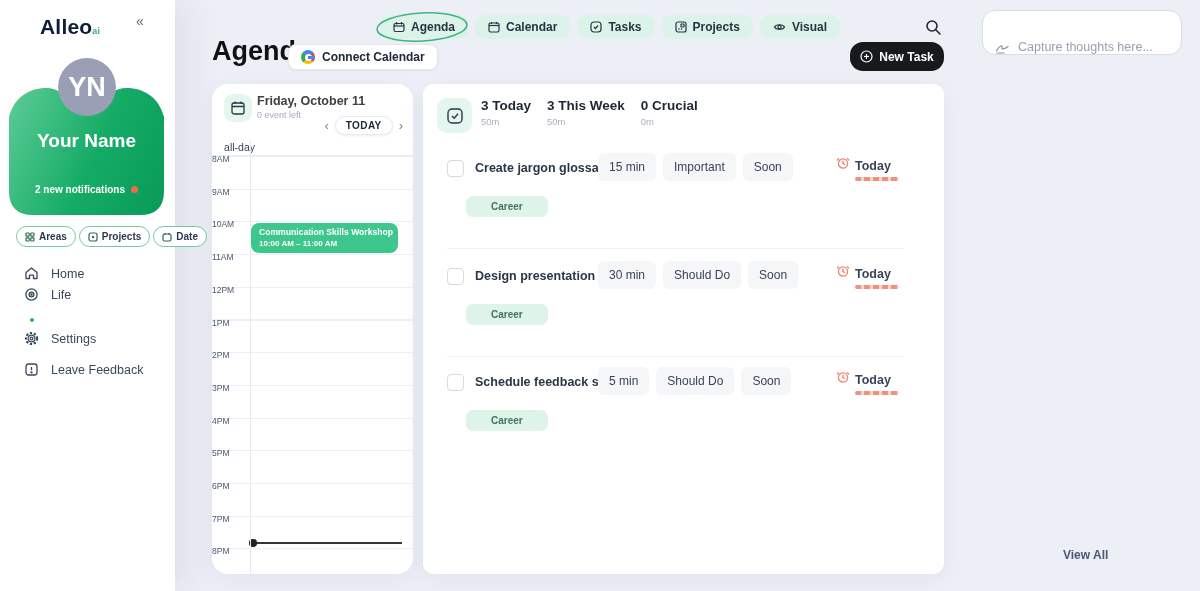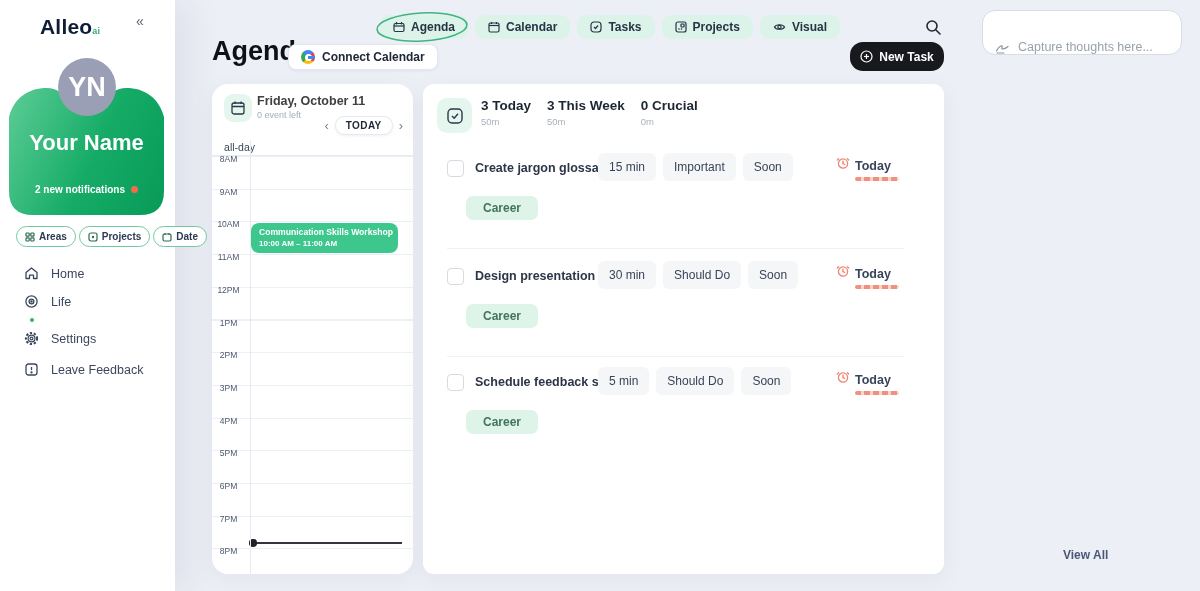--- a/index.html
+++ b/index.html
@@ -24,21 +24,21 @@
   .avatar {
     position:absolute; left:58px; top:58px; width:58px; height:58px; border-radius:50%;
     background:#9b9fb5; color:#fff; font-size:27px; font-weight:700;
     display:flex; align-items:center; justify-content:center; z-index:3;
   }
   .profile-card {
     position:absolute; left:9px; top:85px; width:155px; height:130px; z-index:2;
     background:linear-gradient(115deg,#5ecd97 0%,#15ab67 55%,#089a58 100%);
     clip-path:path("M0,106 L0,32 C5,13 19,3 38,3 C57,3 63,25 77.5,25 C92,25 98,3 117,3 C136,3 150,13 155,32 L155,106 Q155,130 131,130 L24,130 Q0,130 0,106 Z");
   }
-  .user-name { position:absolute; left:0; right:0; top:45px; text-align:center; color:#fff; font-size:22px; font-weight:800; }
+  .user-name { position:absolute; left:0; right:0; top:45px; text-align:center; color:#fff; font-size:19px; font-weight:800; }
   .notif { position:absolute; left:0; right:0; top:99px; display:flex; align-items:center; justify-content:center; gap:6px; }
   .notif-text { color:#fff; font-size:10px; font-weight:600; }
   .notif-dot { width:7px; height:7px; border-radius:50%; background:#f46a4e; }
 
   .filters { position:absolute; left:16px; top:226px; display:flex; gap:3px; }
   .filter-pill {
     display:flex; align-items:center; gap:4px;
     background:#fff; border:1.4px solid #72c9a0; border-radius:12px;
     padding:4px 8px; font-size:10px; font-weight:700; color:#2d3950; cursor:pointer;
   }
@@ -107,21 +107,21 @@
   .today-pill { background:#fff; border:1px solid #e6e9ef; border-radius:12px; padding:3px 10px;
     font-size:10px; font-weight:800; color:#1e2635; letter-spacing:.4px; cursor:pointer;
     box-shadow:0 1px 3px rgba(20,30,60,.07); }
 
   .cal-grid { position:absolute; left:0; right:0; top:72px; bottom:0;
     background:repeating-linear-gradient(to bottom,#ecf0f6 0 1px,transparent 1px 32.7px); }
   .vline { position:absolute; left:37.5px; top:56px; bottom:0; width:1px; background:#e6eaf1; z-index:4; }
   .allday-row { position:absolute; left:0; right:0; top:56px; height:16px; background:#fff;
     border-bottom:1px solid #e6eaf1; z-index:2; }
   .allday-label { position:absolute; right:158px; top:57px; font-size:10.5px; color:#3a455a; z-index:2; }
-  .hour-label { position:absolute; width:33px; text-align:center; font-size:8.5px; color:#4d586e; z-index:1; }
+  .hour-label { position:absolute; width:33px; text-align:left; font-size:8.5px; color:#4d586e; z-index:1; }
 
   .cal-event { position:absolute; left:39px; width:147px; height:30px; border-radius:8px;
     background:#3ec78d; color:#fff; padding:4px 8px; z-index:3; cursor:pointer; overflow:hidden; }
   .cal-event .ev-title { font-size:8.6px; font-weight:600; white-space:nowrap; }
   .cal-event .ev-time { font-size:8px; font-weight:800; margin-top:2px; white-space:nowrap; }
   .ev-1 { top:66.9px; }
   .ev-2 { top:230.4px; }
 
   .now-line { position:absolute; left:39px; width:151px; top:386px; height:1.5px; background:#33373d; z-index:3; }
   .now-dot { position:absolute; left:-2px; top:-3px; width:7.5px; height:7.5px; border-radius:50%; background:#1f2327; }
@@ -143,21 +143,21 @@
     border-radius:4px; background:#fff; cursor:pointer; }
   .t-title { position:absolute; left:52px; top:3px; font-size:12.5px; font-weight:600; color:#2b3648; white-space:nowrap; }
   .t-badges { position:absolute; left:175px; top:-5px; display:flex; gap:7px; }
   .badge { background:#f5f6f8; border-radius:6px; padding:7px 11px; font-size:12px; font-weight:500;
     color:#39445a; white-space:nowrap; cursor:pointer; }
   .t-due { position:absolute; right:45px; top:-2px; display:flex; align-items:flex-start; gap:5px; cursor:pointer; }
   .t-due .due-txt { font-size:12.5px; font-weight:600; color:#39445a; }
   .due-underline { width:44px; height:4px; margin-top:3px; border-radius:2px;
     background:repeating-linear-gradient(90deg,#f0917f 0 6px,#f8d4cc 6px 9px); }
   .t-tag { position:absolute; left:43px; top:38px; background:#def4e9; color:#43745f;
-    font-size:12px; font-weight:600; padding:5px 17px; border-radius:7px; cursor:pointer; }
+    font-size:10px; font-weight:600; padding:5px 25px; border-radius:7px; cursor:pointer; }
   .row-1 { top:74px; } .row-2 { top:182px; } .row-3 { top:288px; }
   .sep { position:absolute; left:24px; right:40px; height:1px; background:#f1f2f6; }
   .sep-1 { top:164px; } .sep-2 { top:272px; }
 
   .view-all { position:absolute; left:1063px; top:548px; font-size:12px; font-weight:600; color:#4a5775; cursor:pointer; }
 </style>
 </head>
 <body>
 
 <div class="sidebar">
@@ -208,21 +208,21 @@
 
   <div class="side-nav">
     <div class="nav-item" style="top:8px;">
       <span>
           <svg width="15" height="15" viewBox="0 0 15 15" fill="none" stroke="#3b475d" stroke-width="1.3" stroke-linejoin="round">
             <path d="M2 6.5 L7.5 2 L13 6.5 V12.5 H9.5 V9.2 H5.5 V12.5 H2 Z"></path>
           </svg>
         </span>
       <span class="lbl">Home</span>
     </div>
-    <div class="nav-item" style="top:36px;">
+    <div class="nav-item" style="top:29px;">
       <span>
           <svg width="15" height="15" viewBox="0 0 15 15" fill="none" stroke="#3b475d" stroke-width="1.3">
             <circle cx="7.5" cy="7.5" r="5.6"></circle>
             <circle cx="7.5" cy="7.5" r="2.4"></circle>
             <circle cx="7.5" cy="7.5" r="0.6" fill="#3b475d"></circle>
           </svg>
         </span>
       <span class="lbl">Life</span>
     </div>
     <div class="life-dot"></div>

